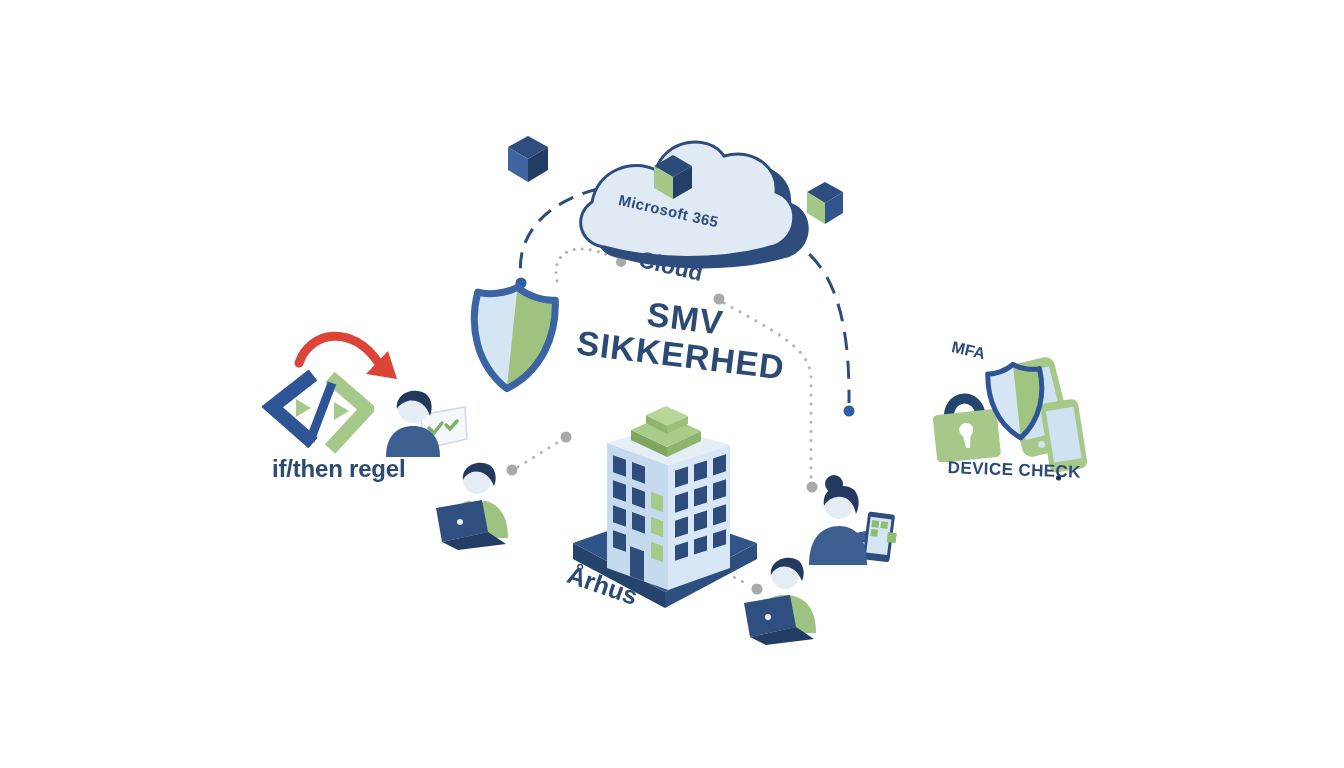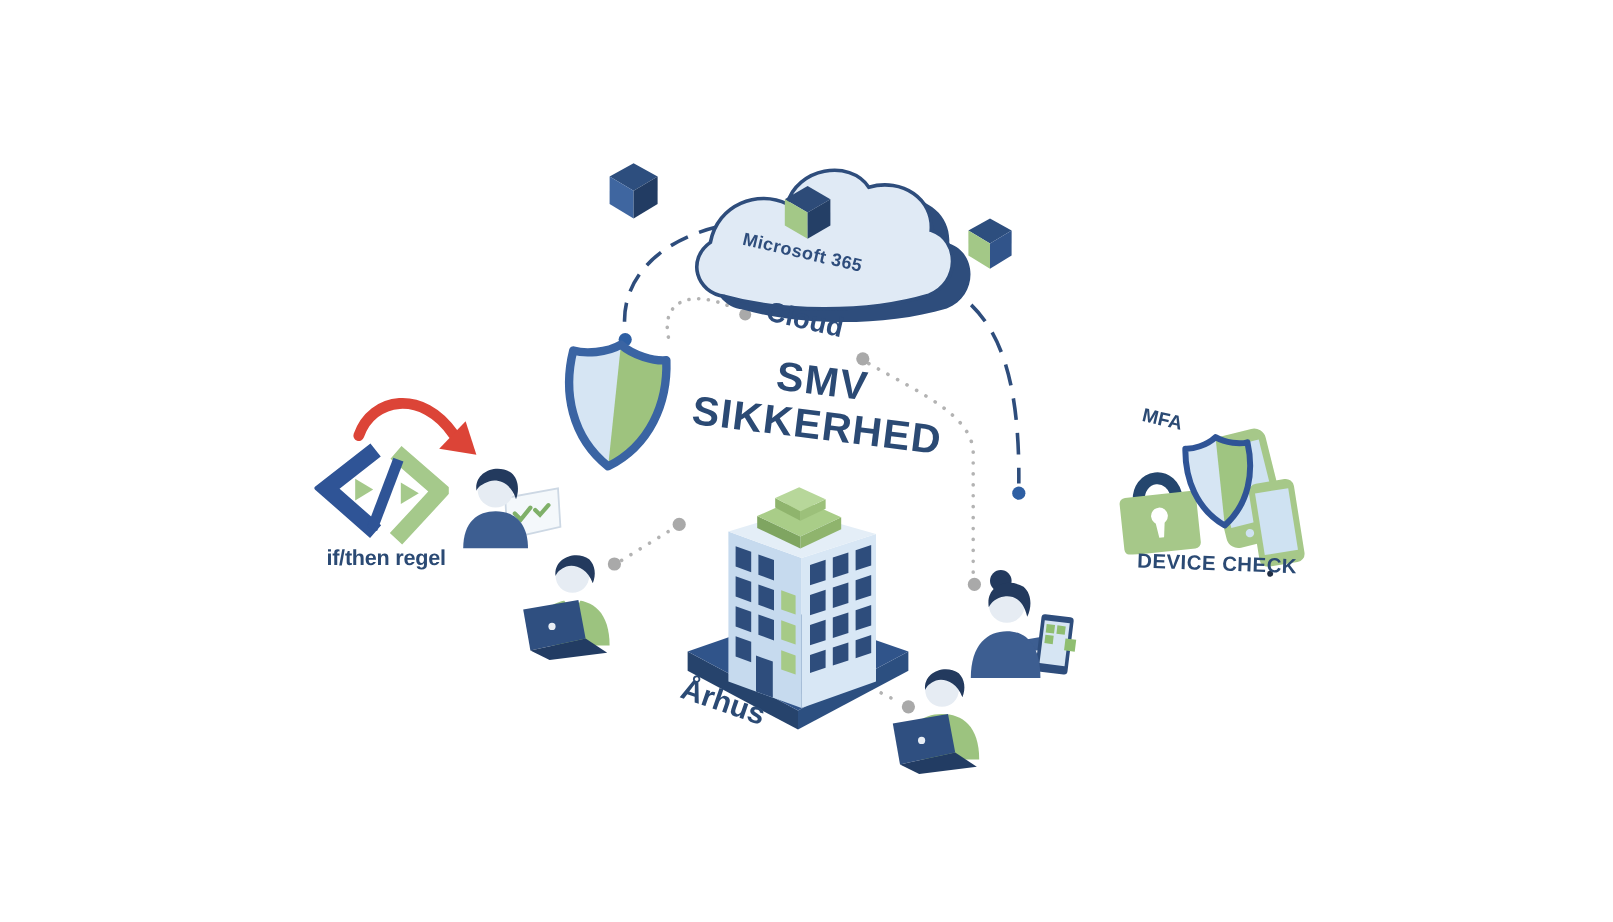--- a/index.html
+++ b/index.html
@@ -8,21 +8,21 @@
   .abs{position:absolute;}
   .label{font-weight:bold;color:#2b4a74;white-space:nowrap;}
   .lbl-ms365{left:621px;top:191px;font-size:15px;letter-spacing:.4px;color:#2e4d7c;
              transform:rotate(13deg);transform-origin:left top;}
   .lbl-cloud{left:642px;top:246px;font-size:23px;color:#2e4d7c;
              transform:rotate(13deg);transform-origin:left top;}
   .headline{left:548px;top:300px;width:270px;text-align:center;font-size:34px;line-height:1.08;
             letter-spacing:1px;color:#2b4a74;font-weight:bold;
             transform:rotate(7deg);transform-origin:center;}
   .lbl-aarhus{left:573px;top:560px;font-size:25px;transform:rotate(19deg);transform-origin:left top;}
-  .lbl-ifthen{left:272px;top:455px;font-size:18px;letter-spacing:-.2px;}
+  .lbl-ifthen{left:272px;top:455px;font-size:24px;letter-spacing:-.2px;}
   .lbl-mfa{left:954px;top:338px;font-size:16px;transform:rotate(13deg);transform-origin:left top;}
   .lbl-device{left:948px;top:458px;font-size:17px;letter-spacing:.4px;transform:rotate(2deg);
               transform-origin:left top;}
   svg{display:block;}
 </style>
 </head>
 <body>
 
 <div id="canvas">
 

